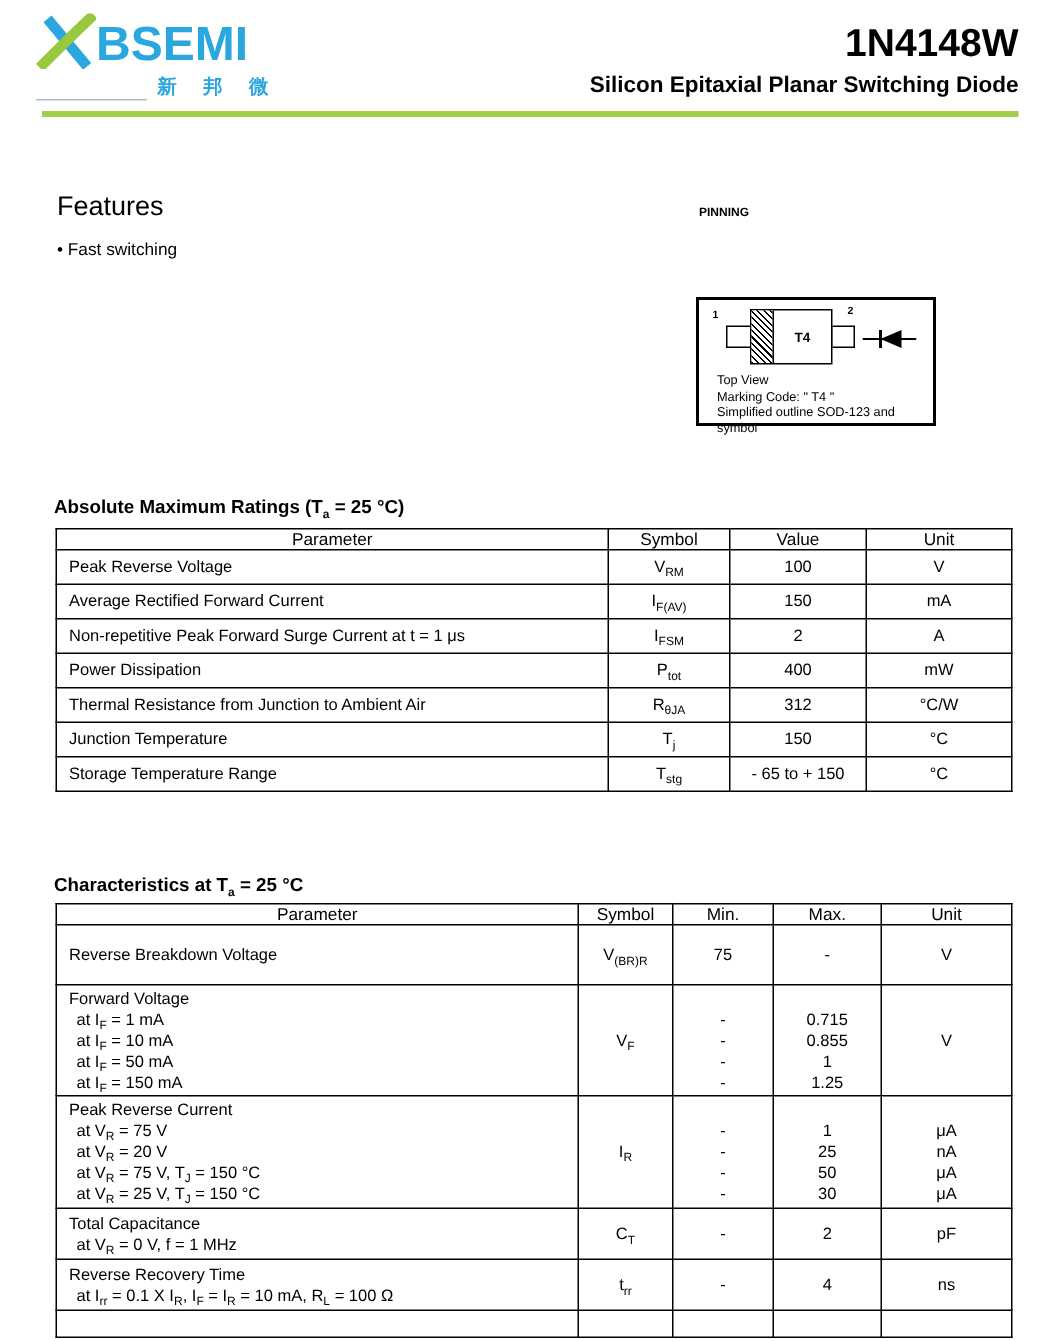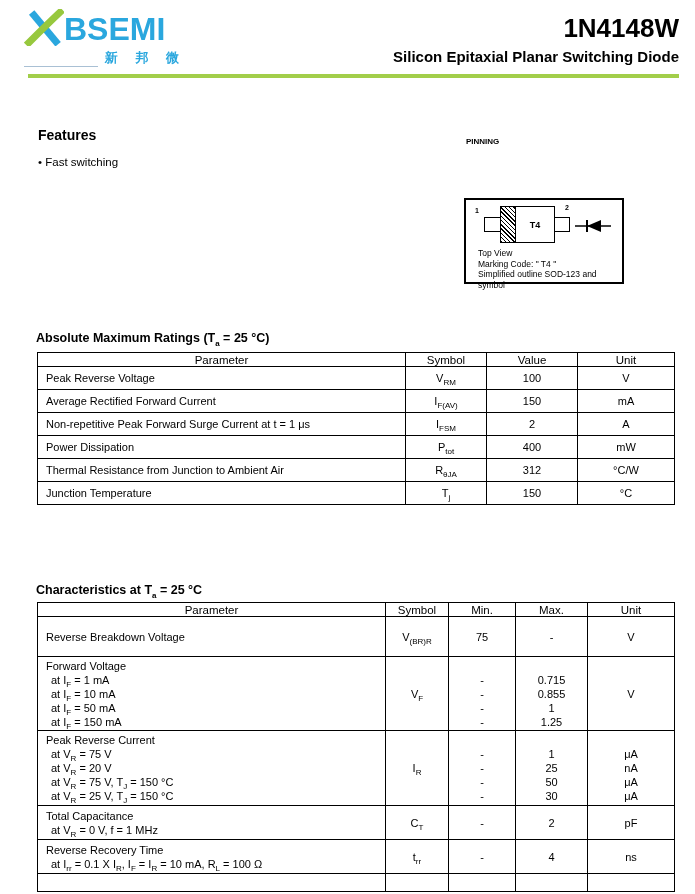--- a/index.html
+++ b/index.html
@@ -16,21 +16,21 @@
   .logo-cn{font-size:13px;font-weight:700;color:var(--logo-blue);letter-spacing:7px;padding-left:7px;white-space:nowrap;}
 
   .brand-title{position:absolute;right:16px;top:14px;text-align:right;}
   .part-number{font-size:26px;font-weight:700;line-height:28px;}
   .subtitle{font-size:15px;font-weight:700;margin-top:6px;}
 
   .green-rule{position:absolute;left:28px;right:16px;top:74px;height:4px;background:var(--rule-green);}
 
   
   .features{position:absolute;left:38px;top:127px;}
-  .features-title{font-size:14px;font-weight:700;}
+  .features-title{font-size:18px;font-weight:400;}
   .feature-item{font-size:11.5px;margin-top:13px;}
 
   
   .pinning-label{position:absolute;left:466px;top:137px;font-size:8px;font-weight:700;}
   .pin-table{position:absolute;left:466px;top:151px;width:169px;border-collapse:collapse;table-layout:fixed;}
   .pin-table th,.pin-table td{border:1px solid #000;font-size:8.5px;font-weight:400;height:12px;padding:0;}
   .pin-table th{text-align:center;}
   .pin-table th.desc,.pin-table td.desc{text-align:left;padding-left:6px;}
   .pin-table td.pin{text-align:center;}
 
@@ -170,20 +170,26 @@
       <td class="c">R<sub>θJA</sub></td>
       <td class="c">312</td>
       <td class="c">°C/W</td>
     </tr>
     <tr>
       <td class="param">Junction Temperature</td>
       <td class="c">T<sub>j</sub></td>
       <td class="c">150</td>
       <td class="c">°C</td>
     </tr>
+    <tr>
+      <td class="param">Storage Temperature Range</td>
+      <td class="c">T<sub>stg</sub></td>
+      <td class="c">- 65 to + 150</td>
+      <td class="c">°C</td>
+    </tr>
   </tbody>
     </table>
 
   <div class="sec-title" style="top:583px">Characteristics at T<sub>a</sub> = 25 °C</div>
   <table class="dt" style="top:602px">
     <colgroup>
         <col style="width:348px">
         <col style="width:63px">
         <col style="width:67px">
         <col style="width:72px">

